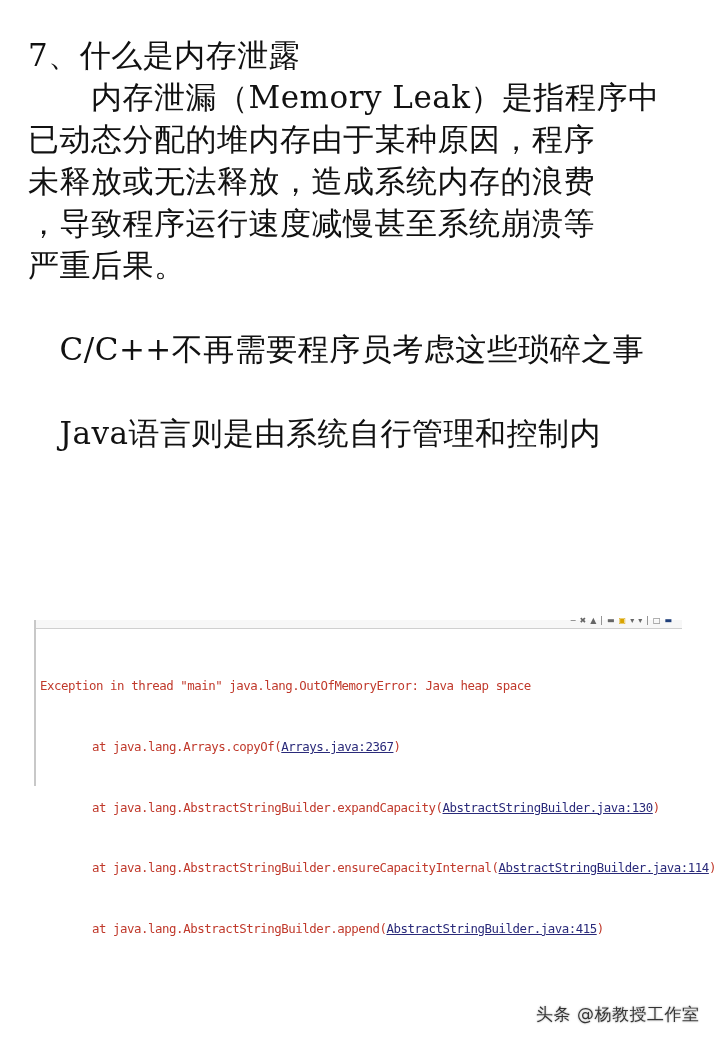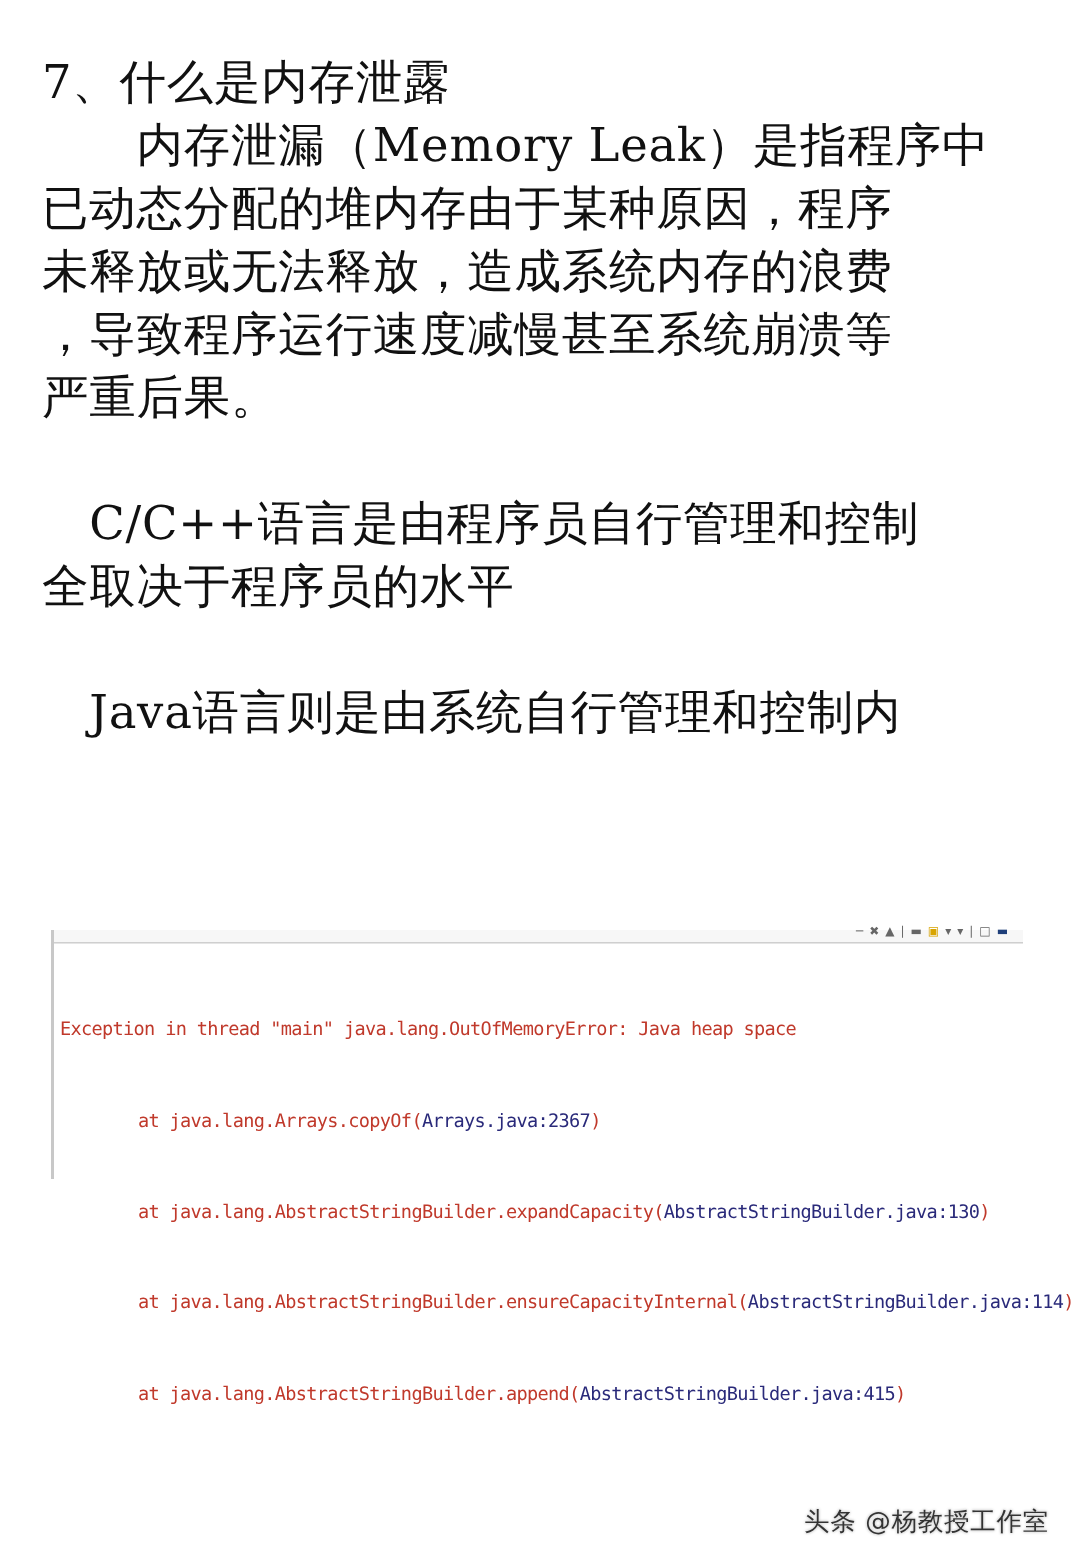--- a/index.html
+++ b/index.html
@@ -69,20 +69,21 @@
       font-size: 12.4px;
       line-height: 20.2px;
       color: #c0392b;
       white-space: pre;
       letter-spacing: -0.45px;
     }
     .console-lines .line { display: block; }
     .console-lines .indent { padding-left: 52px; }
     .console-lines a {
       color: #2a2a7a;
+      text-decoration: underline;
     }
 
     .watermark {
       position: absolute;
       left: 536px;
       top: 1003px;
       font-family: "DejaVu Sans", sans-serif;
       font-size: 17px;
       color: #333333;
       letter-spacing: 0.5px;
@@ -93,22 +94,21 @@
 <body>
 
 <div class="doc">
   <p class="heading">7、什么是内存泄露</p>
   <p>　　内存泄漏（Memory Leak）是指程序中</p>
   <p>已动态分配的堆内存由于某种原因，程序</p>
   <p>未释放或无法释放，造成系统内存的浪费</p>
   <p>，导致程序运行速度减慢甚至系统崩溃等</p>
   <p>严重后果。</p>
   <div class="gap"></div>
-  <p>　C/C++语言是由程序员自行管理和控制</p>
-  <p>全取决于程序员的水平</p>
+  <p>　C/C++不再需要程序员考虑这些琐碎之事</p>
   <div class="gap"></div>
   <p>　Java语言则是由系统自行管理和控制内</p>
 </div>
 
 <div class="console">
   <div class="console-toolbar">
     <span class="toolbar-icons">
       <span>─</span><span>✖</span><span>▲</span>|<span>▬</span><span class="warn">▣</span><span>▾</span><span>▾</span>|<span>□</span><span class="blue">▬</span>
     </span>
   </div>

